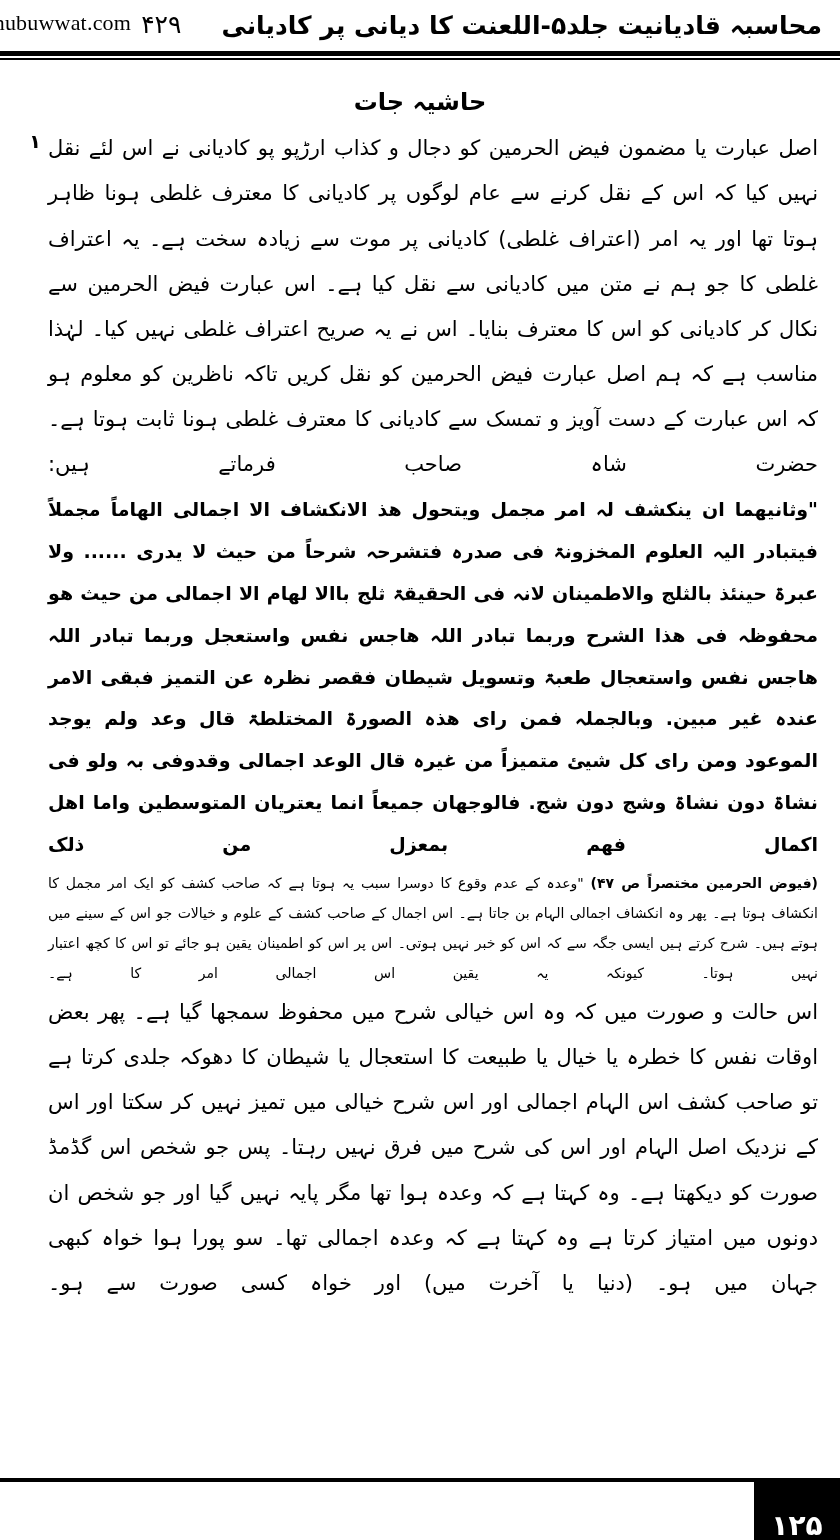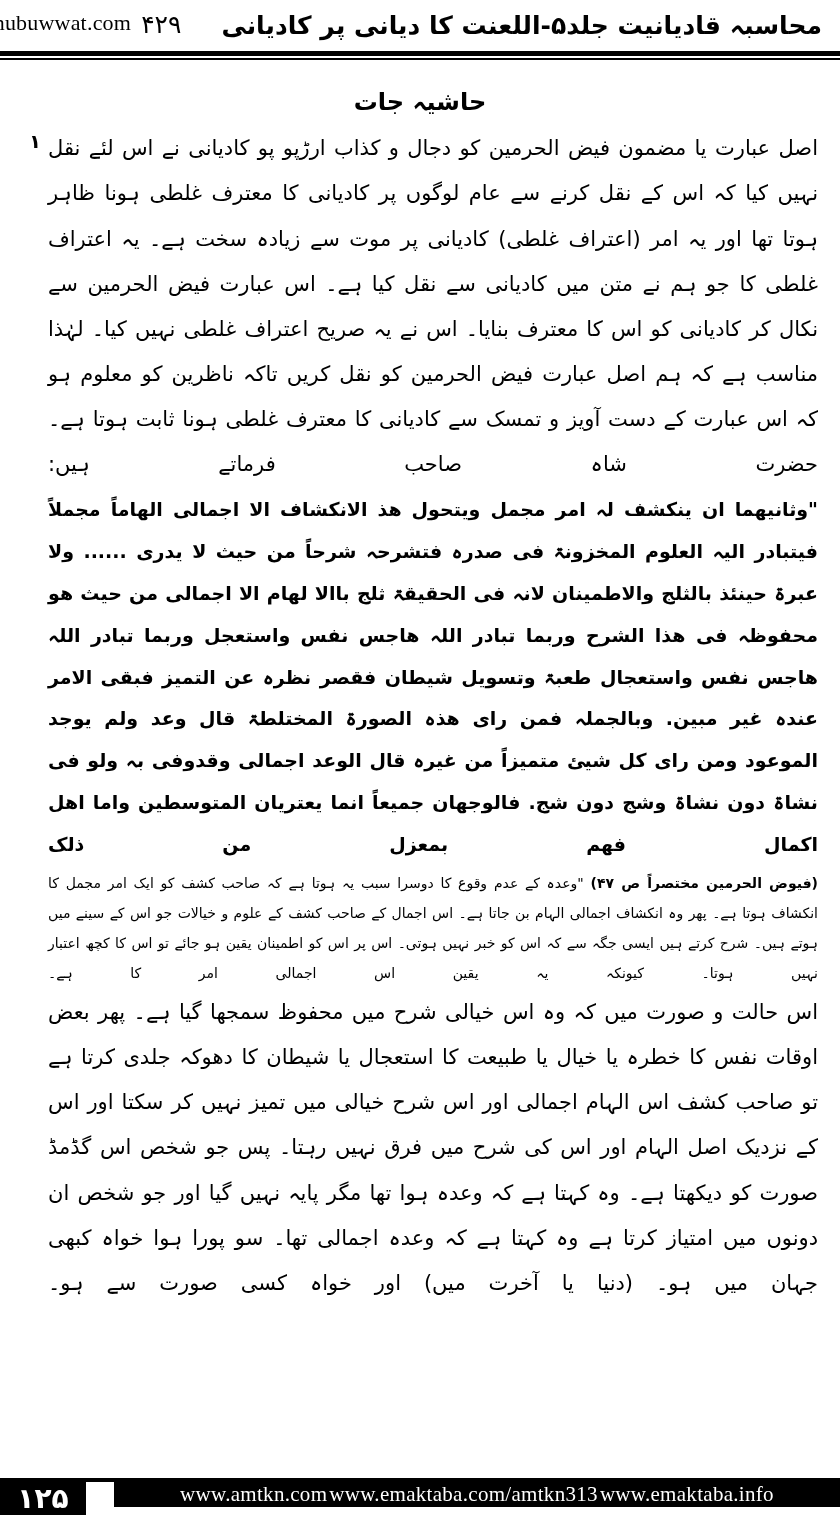--- a/index.html
+++ b/index.html
@@ -146,22 +146,23 @@
     bottom: 0;
     height: 62px;
   }
   .footer-rule {
     height: 4px;
     background: #000;
     margin: 0 0 0 0;
   }
   .footer-inner {
     display: flex;
-    align-items: flex-start;
+    align-items: flex-end;
     height: 56px;
+    flex-direction: column;
   }
   .footer-pageno {
     background: #000;
     color: #fff;
     font-size: 28px;
     font-weight: bold;
     display: flex;
     align-items: center;
     justify-content: center;
     width: 86px;

